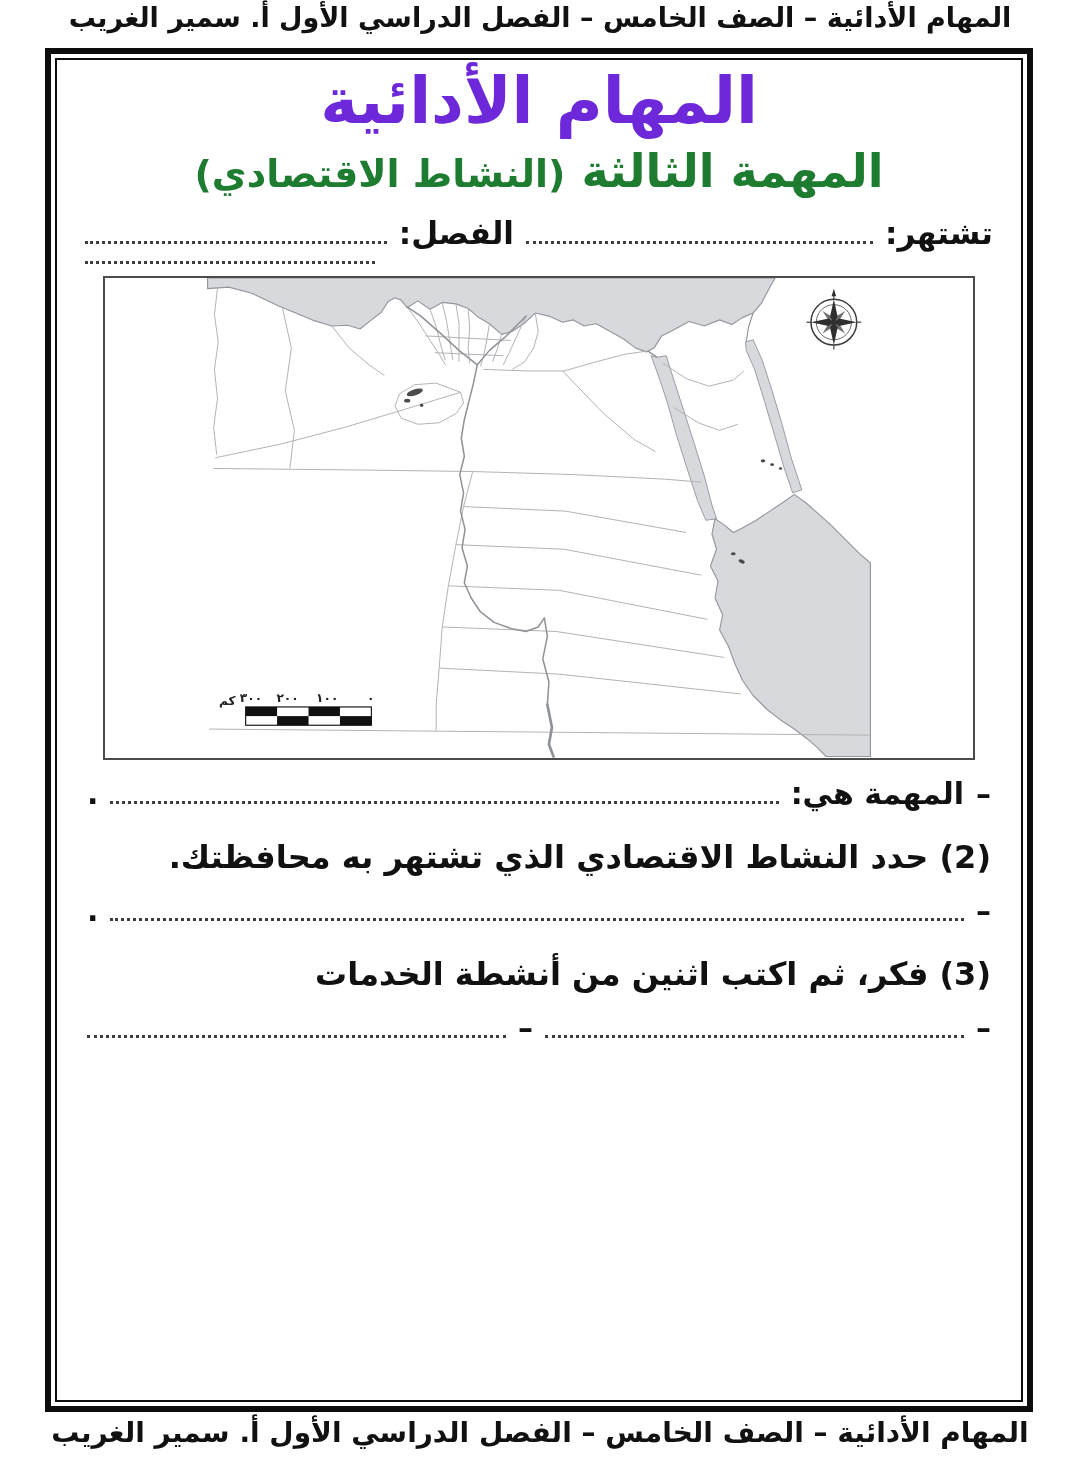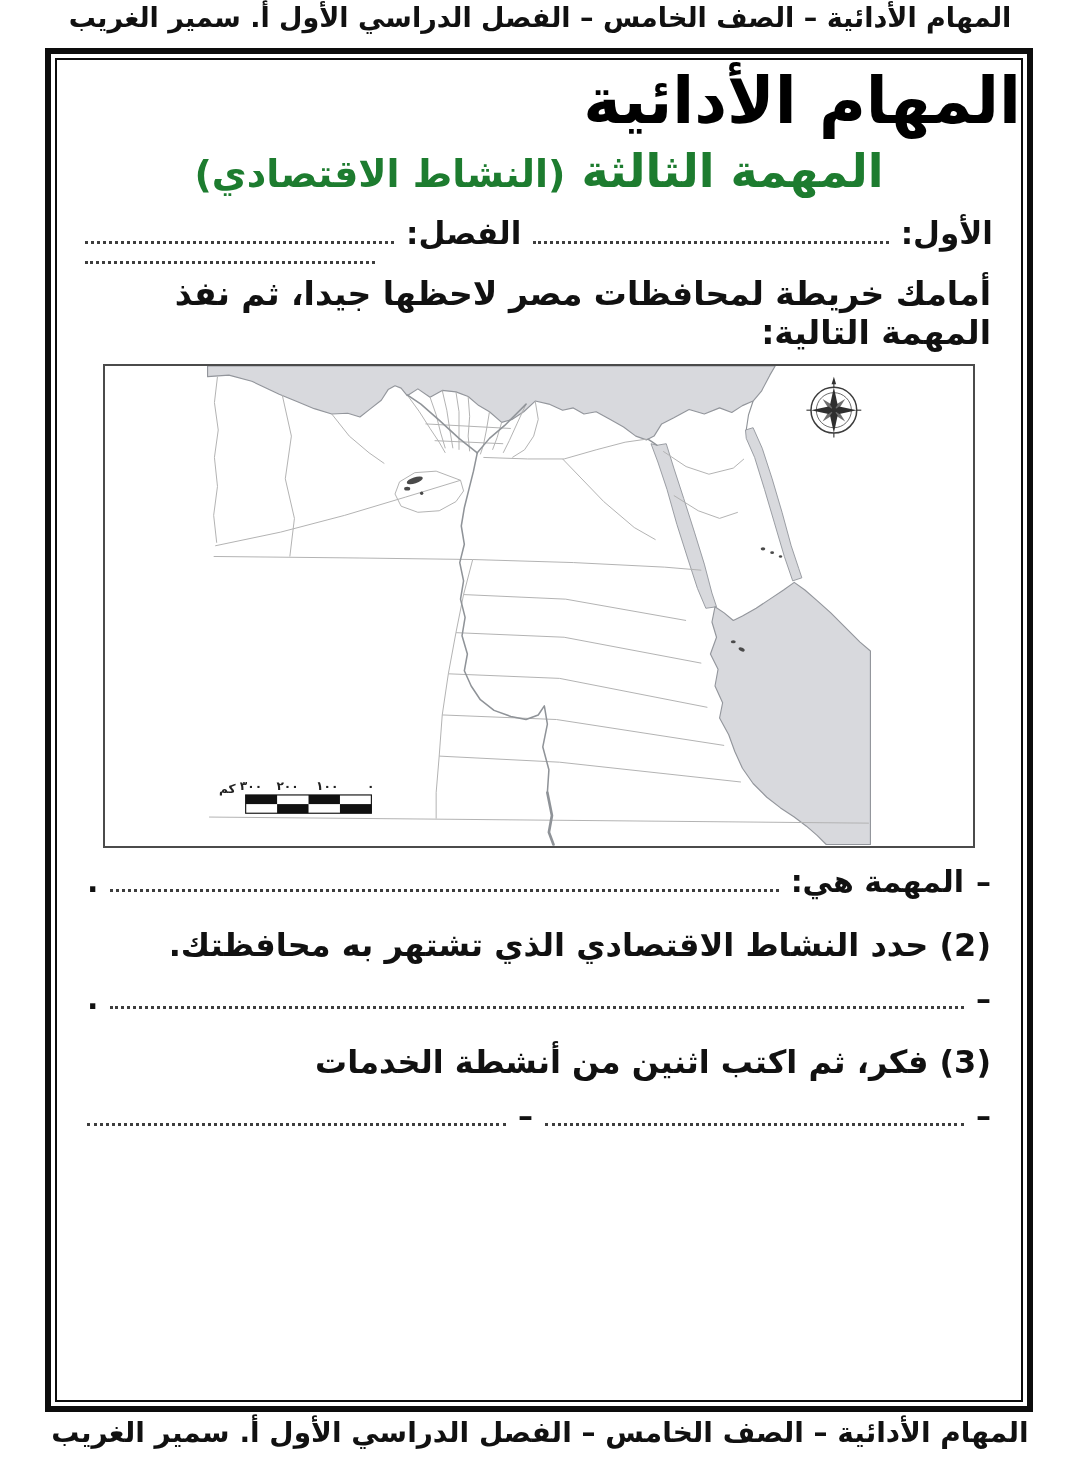--- a/index.html
+++ b/index.html
@@ -10,22 +10,22 @@
   .page-header{position:absolute;top:2px;left:0;width:100%;text-align:center;
        font-size:27px;font-weight:bold;direction:rtl;white-space:nowrap;}
   .page-footer{position:absolute;top:1416px;left:0;width:100%;text-align:center;
        font-size:28px;font-weight:bold;direction:rtl;white-space:nowrap;}
 
   .frame{position:absolute;left:45px;top:48px;width:988px;height:1364px;
        border:6px solid #0d0d0d;box-sizing:border-box;padding:4px;background:#fff;}
   .frame-inner{width:100%;height:100%;border:2px solid #0d0d0d;box-sizing:border-box;
        direction:rtl;overflow:hidden;}
 
-  .title{margin:6px 0 0;font-size:64px;line-height:1.1;
-       font-weight:bold;color:#000000;}
+  .title{margin:6px 0 0;text-align:center;font-size:64px;line-height:1.1;
+       font-weight:bold;color:#6d28d9;}
   .subtitle{margin:10px 0 0;text-align:center;font-weight:bold;color:#1d7c2f;
        font-size:46px;line-height:1.1;}
   .subtitle .paren{font-size:38px;}
 
   .name-row{display:flex;align-items:flex-end;gap:12px;margin:18px 28px 0 28px;
        font-size:31px;font-weight:bold;}
   .name-row .lbl{white-space:nowrap;}
   .dots{border-bottom:3px dotted #3d3d3d;}
   .name-row .dots{align-self:flex-end;margin-bottom:7px;}
   .dots-name{flex:1.15;}
@@ -57,28 +57,27 @@
   <div class="page-header">المهام الأدائية – الصف الخامس – الفصل الدراسي الأول أ. سمير الغريب</div>
 
   <div class="frame">
     <div class="frame-inner">
 
       <h1 class="title">المهام الأدائية</h1>
 
       <h2 class="subtitle"><span>المهمة الثالثة</span> <span class="paren">(النشاط الاقتصادي)</span></h2>
 
       <div class="name-row">
-        <span class="lbl">الأول:</span>
+        <span class="lbl">تشتهر:</span>
         <span class="dots dots-name"></span>
         <span class="lbl">الفصل:</span>
         <span class="dots dots-class"></span>
       </div>
       <div class="wrap-dots"></div>
 
-      <div class="instruction">أمامك خريطة لمحافظات مصر لاحظها جيدا، ثم نفذ المهمة التالية:</div>
 
       <div class="map-box">
         <svg viewBox="0 0 870 630">
 
           <path d="M0,0 L745,0 L738,12 L727,33 L716,46 L702,52 L688,61 L672,55 L652,63 L632,57 L612,68 L596,76 L586,92 L576,97 L562,92 L546,80 L528,70 L510,60 L494,63 L480,55 L466,58 L448,50 L430,46 L415,60 L400,70 L386,74 L370,60 L356,52 L342,40 L326,34 L308,32 L292,41 L276,30 L262,39 L254,29 L246,26 L237,31 L228,45 L214,56 L200,67 L184,62 L163,63 L140,56 L118,47 L94,37 L58,20 L28,12 L0,14 Z" fill="#d8d9dd" stroke="#93969c" stroke-width="1.5" stroke-linejoin="round"></path>
 
           <path d="M590,104 L602,102 L612,134 L625,174 L639,218 L652,260 L662,298 L668,316 L654,318 L643,292 L630,252 L616,208 L603,162 L591,126 L582,102 Z" fill="#d8d9dd" stroke="#93969c" stroke-width="1.2" stroke-linejoin="round"></path>
 
           <path d="M706,84 L716,81 L728,108 L741,148 L754,192 L766,236 L776,266 L780,278 L768,282 L757,250 L744,206 L731,162 L718,120 L707,95 Z" fill="#d8d9dd" stroke="#93969c" stroke-width="1.2" stroke-linejoin="round"></path>
 

